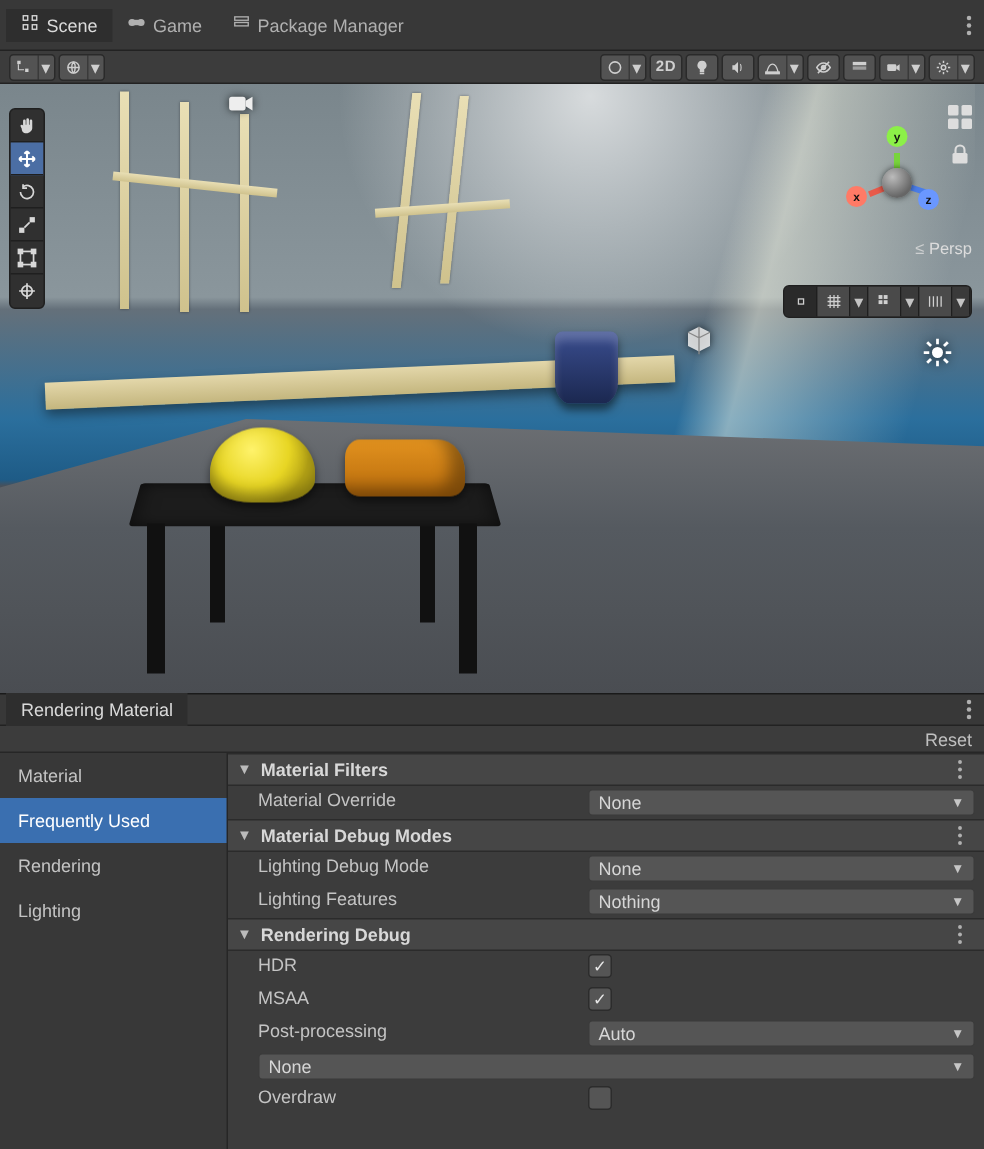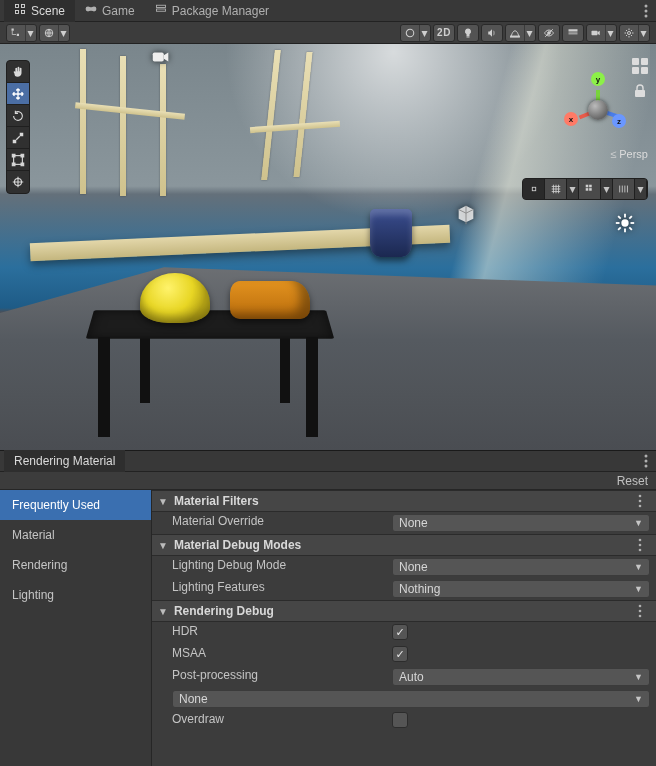--- a/index.html
+++ b/index.html
@@ -6,21 +6,21 @@
   html, body {
     width: 656px; height: 766px;
     background: #383838;
     font-family: "Segoe UI", Arial, sans-serif;
     font-size: 12px;
     color: #C4C4C4;
     overflow: hidden;
   }
   
   .tabs {
-    display: flex; align-items: center; height: 22px;
+    display: flex; align-items: center; height: 34px;
     background: #383838; border-bottom: 1px solid #222;
     padding-left: 4px;
   }
   .tab {
     display: flex; align-items: center; gap: 5px;
     padding: 0 10px; height: 22px; cursor: default;
     color: #B0B0B0;
   }
   .tab.active { background: #2E2E2E; color: #DADADA; }
   .tab svg { width: 12px; height: 12px; }
@@ -538,22 +538,22 @@
       </svg>
   </div>
 </div>
 
 <div class="reset-row">
   <span>Reset</span>
 </div>
 
 <div class="dbg-body">
   <div class="dbg-side">
+    <div class="cat">Material</div>
     <div class="cat active">Frequently Used</div>
-    <div class="cat">Material</div>
     <div class="cat">Rendering</div>
     <div class="cat">Lighting</div>
   </div>
 
   <div class="dbg-main">
 
     <div class="sect-head">
       <span class="disclosure">▼</span>
       <span>Material Filters</span>
       <span class="spacer"></span>

